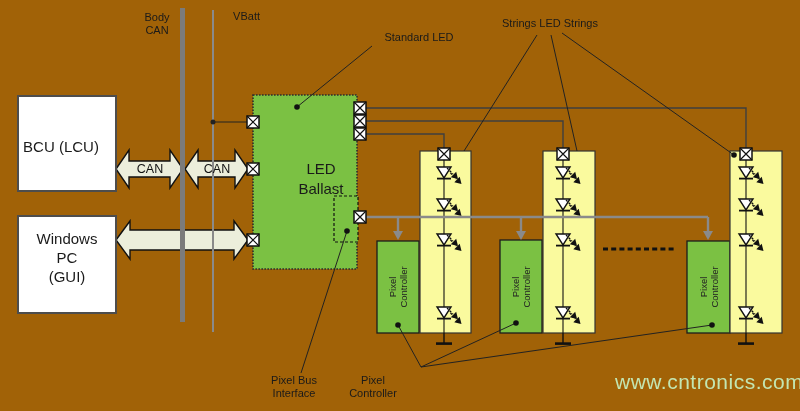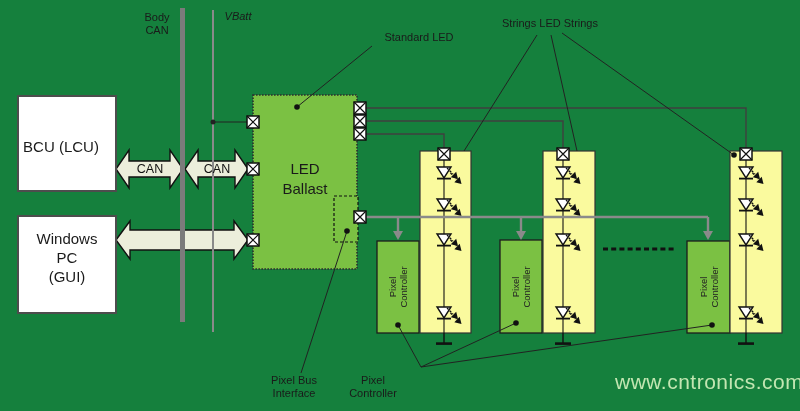--- a/index.html
+++ b/index.html
@@ -1,16 +1,16 @@
 <!DOCTYPE html>
 <html><head>
 <meta charset="utf-8">
 <style>
   html,body{margin:0;padding:0;background:#fff;}
-  .stage{position:relative;width:800px;height:411px;background:#15803d;overflow:hidden;
+  .stage{position:relative;width:800px;height:411px;background:#a16207;overflow:hidden;
          font-family:"Liberation Sans", sans-serif;color:#1a1a1a;}
   .stage svg{position:absolute;left:0;top:0;}
   .lbl{position:absolute;font-size:11px;line-height:13px;text-align:center;color:#1a1a1a;}
   .boxtxt{position:absolute;display:flex;align-items:center;justify-content:center;
           text-align:center;color:#1a1a1a;}
   .bcu-txt{font-size:15px;}
   .win-txt{font-size:15px;line-height:19px;}
   .ballast-txt{font-size:15px;line-height:20px;}
   .can-txt{position:absolute;font-size:12.5px;text-align:center;color:#111;}
   .pc-label{position:absolute;display:flex;align-items:center;justify-content:center;}
@@ -137,33 +137,33 @@
       <circle cx="398" cy="325" r="2.8"></circle>
       <circle cx="516" cy="323" r="2.8"></circle>
       <circle cx="712" cy="325" r="2.8"></circle>
     </g>
   </svg>
 
   <div class="lbl" style="left:132px;top:11px;width:50px;">
     <div>Body</div>
     <div>CAN</div>
   </div>
-  <div class="lbl" style="left:216px;top:10px;width:44px;text-align:center;font-style:italic;">VBatt</div>
+  <div class="lbl" style="left:216px;top:10px;width:44px;text-align:right;">VBatt</div>
 
   <div class="boxtxt bcu-txt" style="left:18px;top:99px;width:86px;height:95px;">BCU (LCU)</div>
 
   <div class="boxtxt win-txt" style="left:18px;top:216px;width:98px;height:82px;">
     <div>
       <div>Windows</div>
       <div>PC</div>
       <div>(GUI)</div>
     </div>
   </div>
 
-  <div class="boxtxt ballast-txt" style="left:253px;top:95px;width:104px;height:168px;">
+  <div class="boxtxt ballast-txt" style="left:253px;top:95px;width:104px;height:168px;padding-left:16px;">
     <div>
       <div>LED</div>
       <div>Ballast</div>
     </div>
   </div>
 
   <div class="can-txt" style="left:120px;top:162px;width:60px;">CAN</div>
   <div class="can-txt" style="left:188px;top:162px;width:58px;">CAN</div>
 
   <div class="lbl" style="left:346px;top:15px;width:146px;margin-top:16px;">

